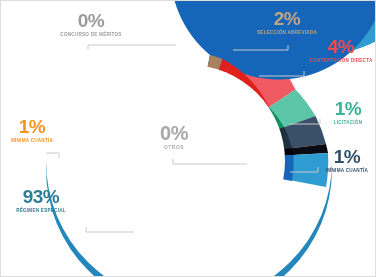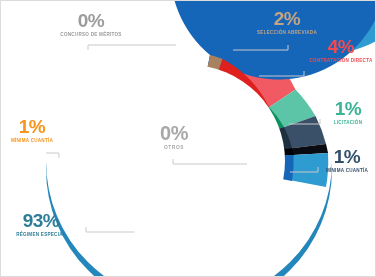--- a/index.html
+++ b/index.html
@@ -45,21 +45,21 @@
 
   .ta-c { text-align:center; }
 
   
   #cl-concurso   { left:50px;  top:10px;  width:80px; }
   #cl-seleccion  { left:253px; top:8px;   width:66px; }
   #cl-contrat    { left:306px; top:36px;  width:68px; }
   #cl-licit      { left:320px; top:98px;  width:54px; }
   #cl-minima-r   { left:318px; top:146px; width:56px; }
   #cl-minima-l   { left:3px;   top:116px; width:56px; }
-  #cl-regimen    { left:3px;   top:210px; width:74px; }
+  #cl-regimen    { left:3px;   top:186px; width:74px; }
   #cl-otros      { left:141px; top:122px; width:64px; }
 </style>
 </head>
 <body>
 
 <div id="frame">
 
   <svg id="chart-svg" width="376" height="277" viewBox="0 0 376 277">
 
     <g>

